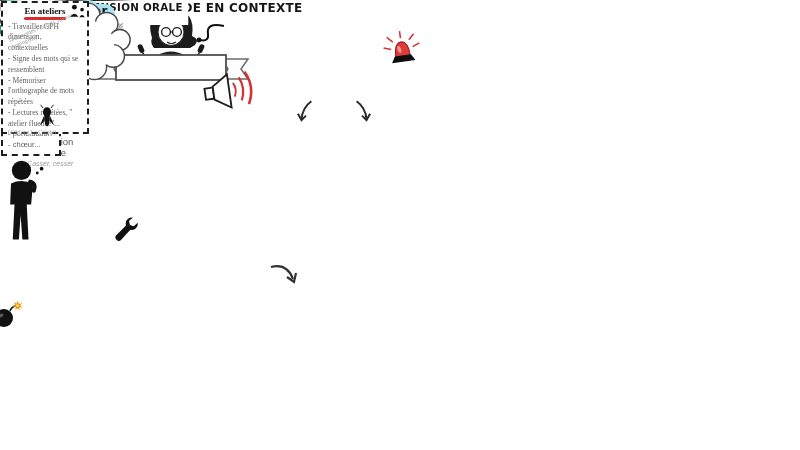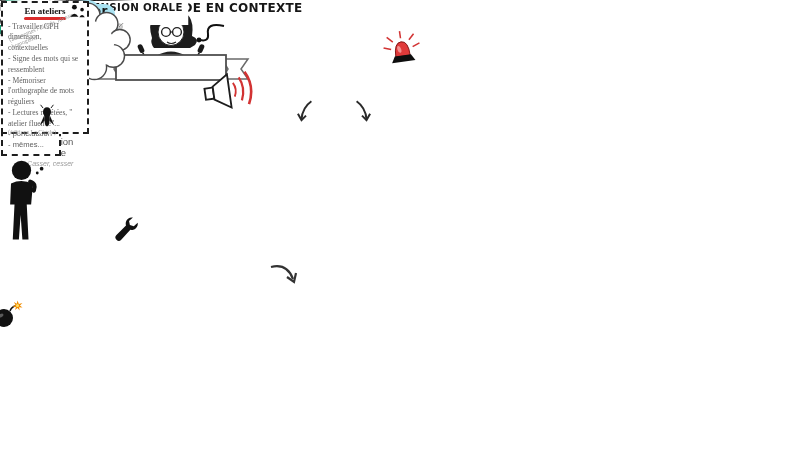--- a/index.html
+++ b/index.html
@@ -394,35 +394,35 @@
 
     <div class="abs" style="left:250;top:97;transform:rotate(-2deg);">
       <span class="hl mk" style="font-size:12px;">Activités</span>
     </div>
 
     <div class="dashbox" style="left:172;top:121;width:106;height:119;">
       <div class="dash-title redline-short">En classe</div>
       <div class="dash-item">- Lecture à voix haute, en chœur, théâtralisée...</div>
       <div class="dash-item">- repérage des groupes syntaxiques, des liaisons, de la prosodie</div>
       <div class="dash-item">- ponctuation</div>
-      <div class="dash-item">- mêmes...</div>
+      <div class="dash-item">- chœur...</div>
     </div>
 
     <div class="dashbox" style="left:281;top:121;width:139;height:119;font-family:Liberation Serif, serif;">
       <div class="dash-title redline-short" style="width:70px;margin:0 auto 2px;">En ateliers</div>
       <div class="abs tinynote" style="right:16;top:1;width:46;transform:rotate(-22deg);">(autonomes / dirigés, niveau homogène)</div>
       <svg class="abs" style="right:0;top:1;" width="18" height="14" viewBox="0 0 20 15">
         <circle cx="6" cy="3.2" r="2.7" fill="#111"></circle>
           <path d="M1.5 14 Q6 7 10.5 14 Z" fill="#111"></path>
         <circle cx="14.5" cy="6" r="2" fill="#111"></circle>
           <path d="M11.5 14.5 Q14.5 9.5 17.5 14.5 Z" fill="#111"></path>
       </svg>
       <div class="dash-item">- Travailler GPH dimension, contextuelles</div>
       <div class="dash-item">- Signe des mots qui se ressemblent</div>
-      <div class="dash-item">- Mémoriser l'orthographe de mots réguliers</div>
+      <div class="dash-item">- Mémoriser l'orthographe de mots répétées</div>
       <div class="dash-item" style="width:74px;">- Lectures répétées, " atelier fluence"...</div>
       <svg class="abs" style="right:32;bottom:4;" width="16" height="24" viewBox="0 0 20 30">
         <line x1="5" y1="5" x2="2" y2="1" stroke="#111" stroke-width="1.2"></line>
           <line x1="15" y1="5" x2="18" y2="1" stroke="#111" stroke-width="1.2"></line>
         <ellipse cx="10" cy="10" rx="5" ry="6" fill="#111"></ellipse>
         <path d="M7 13 L1 27 L7 21 Z" fill="#111"></path>
           <path d="M13 13 L19 27 L13 21 Z" fill="#111"></path>
         <ellipse cx="10" cy="19" rx="3.2" ry="9" fill="#111"></ellipse>
       </svg>
       <div class="abs tinynote" style="right:2;bottom:12;width:28;">(éditions La Cigale)</div>

